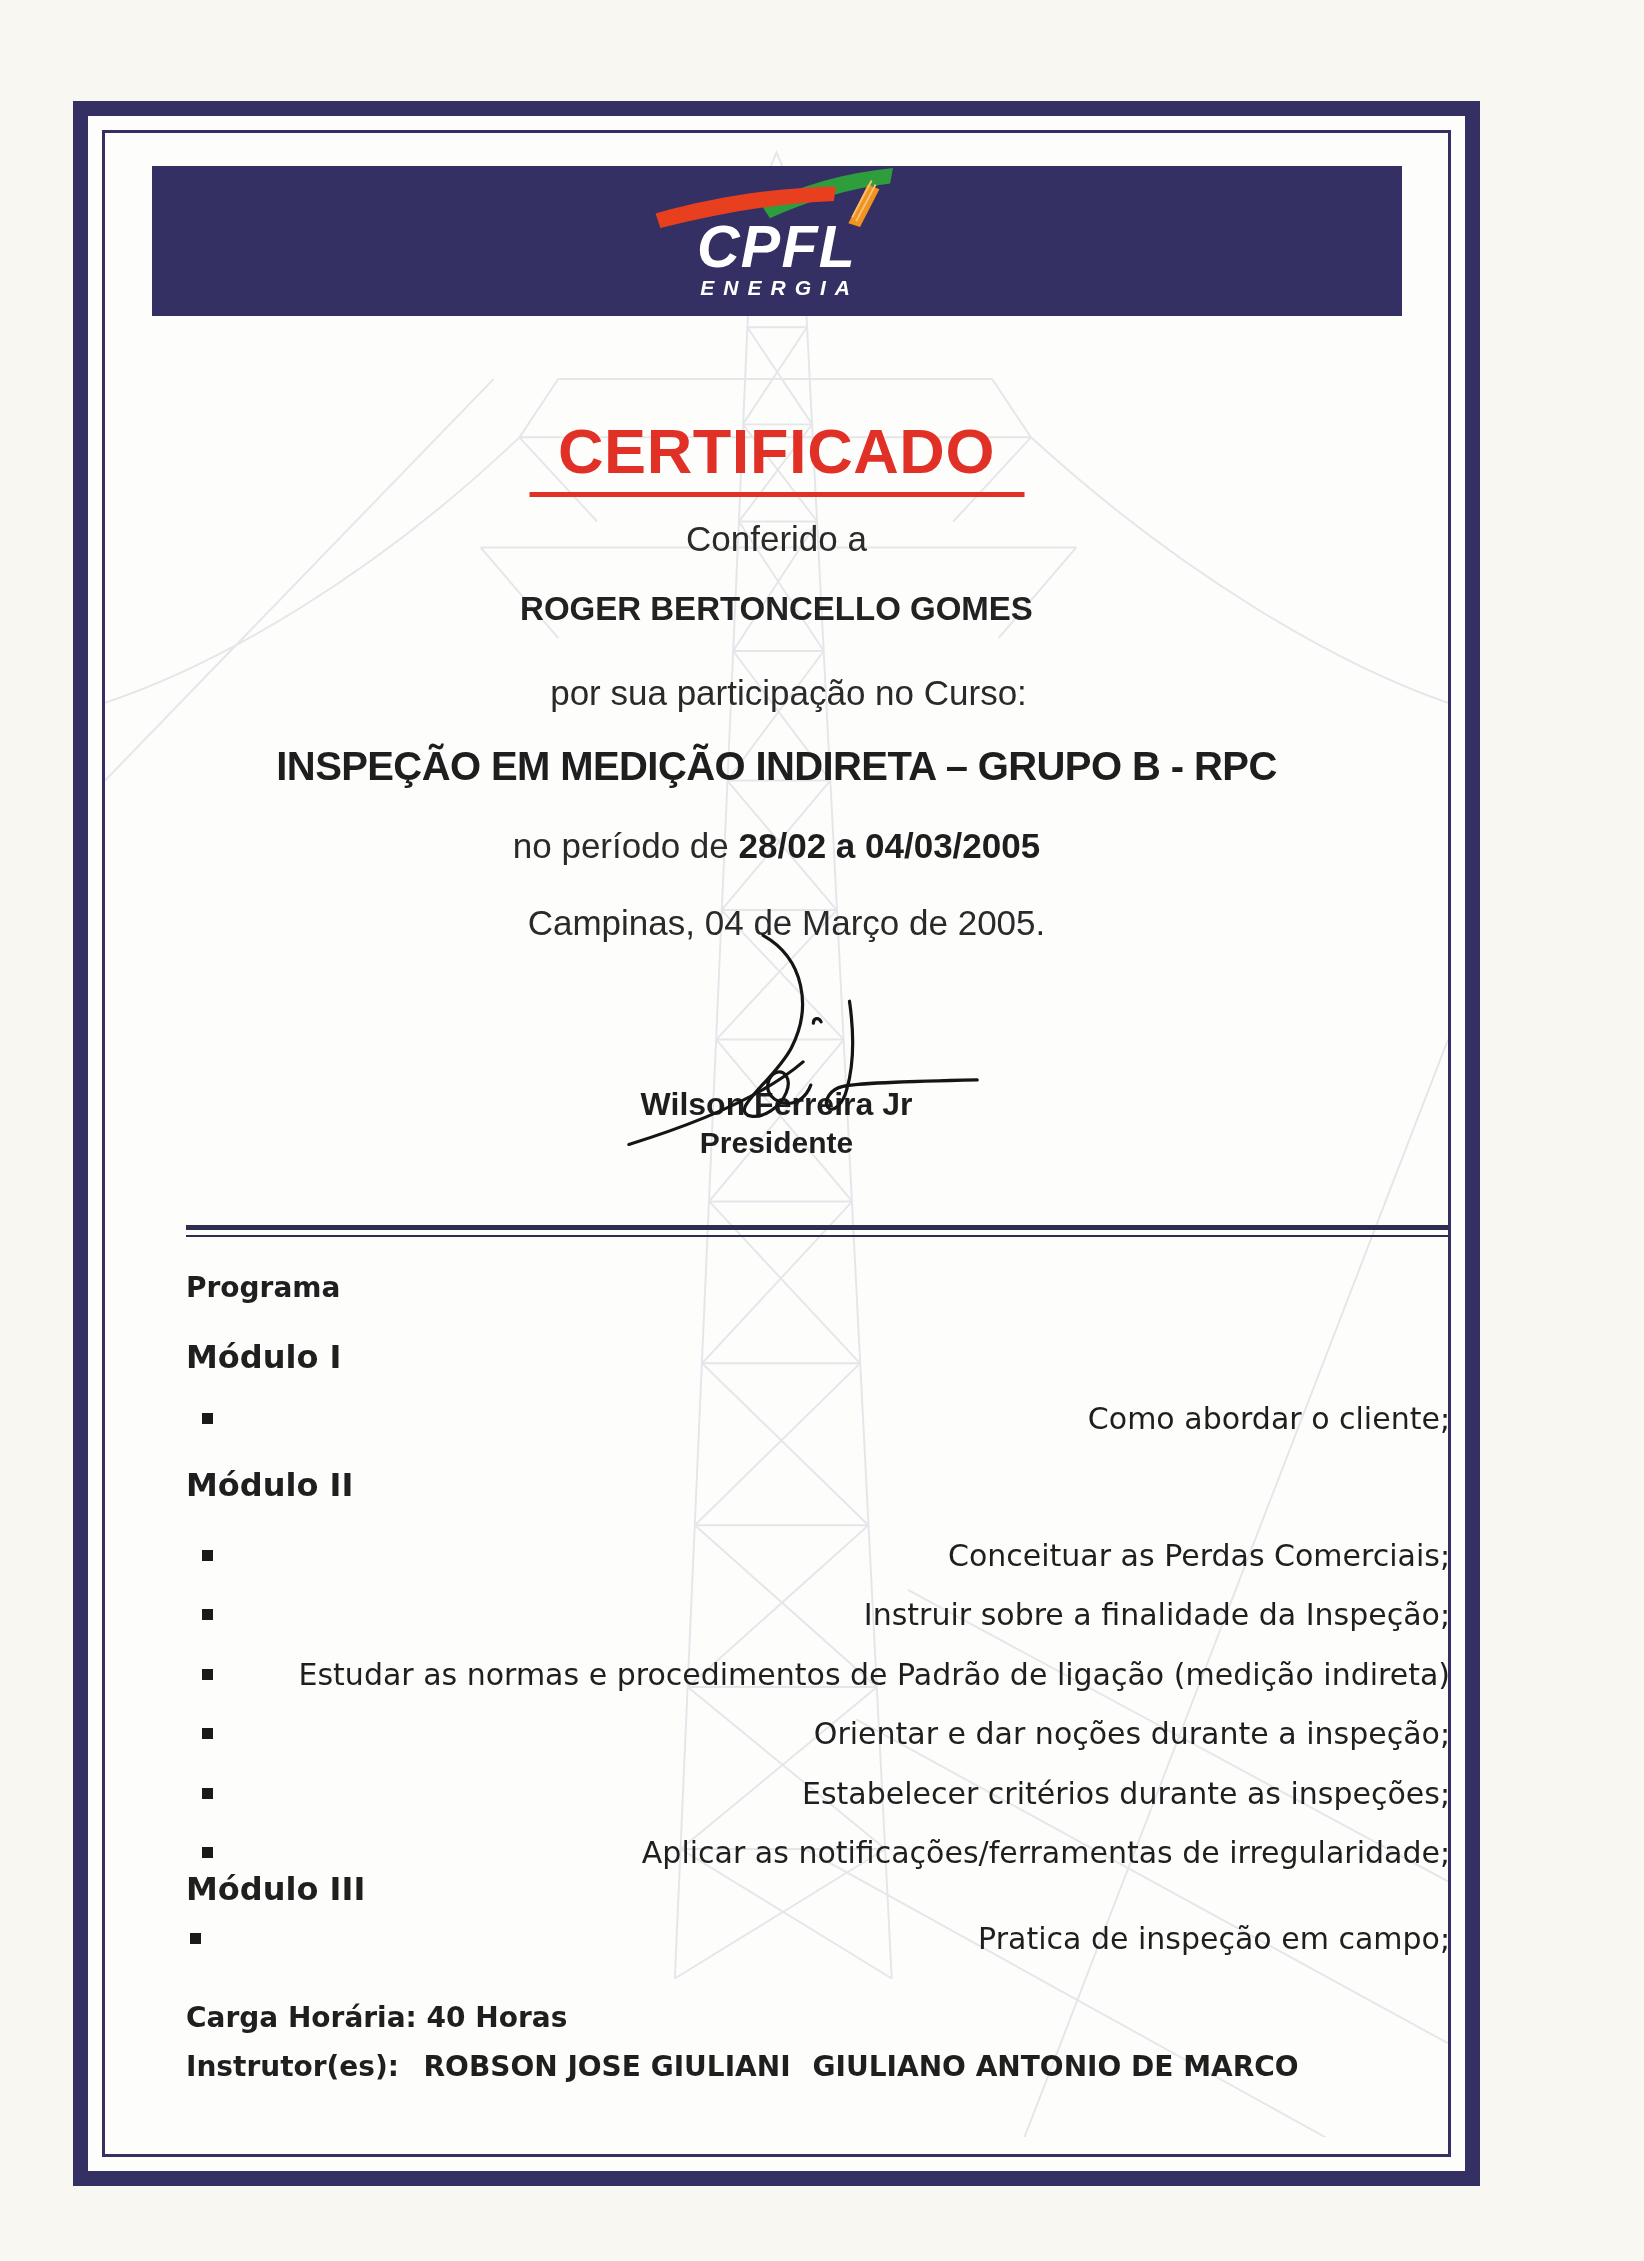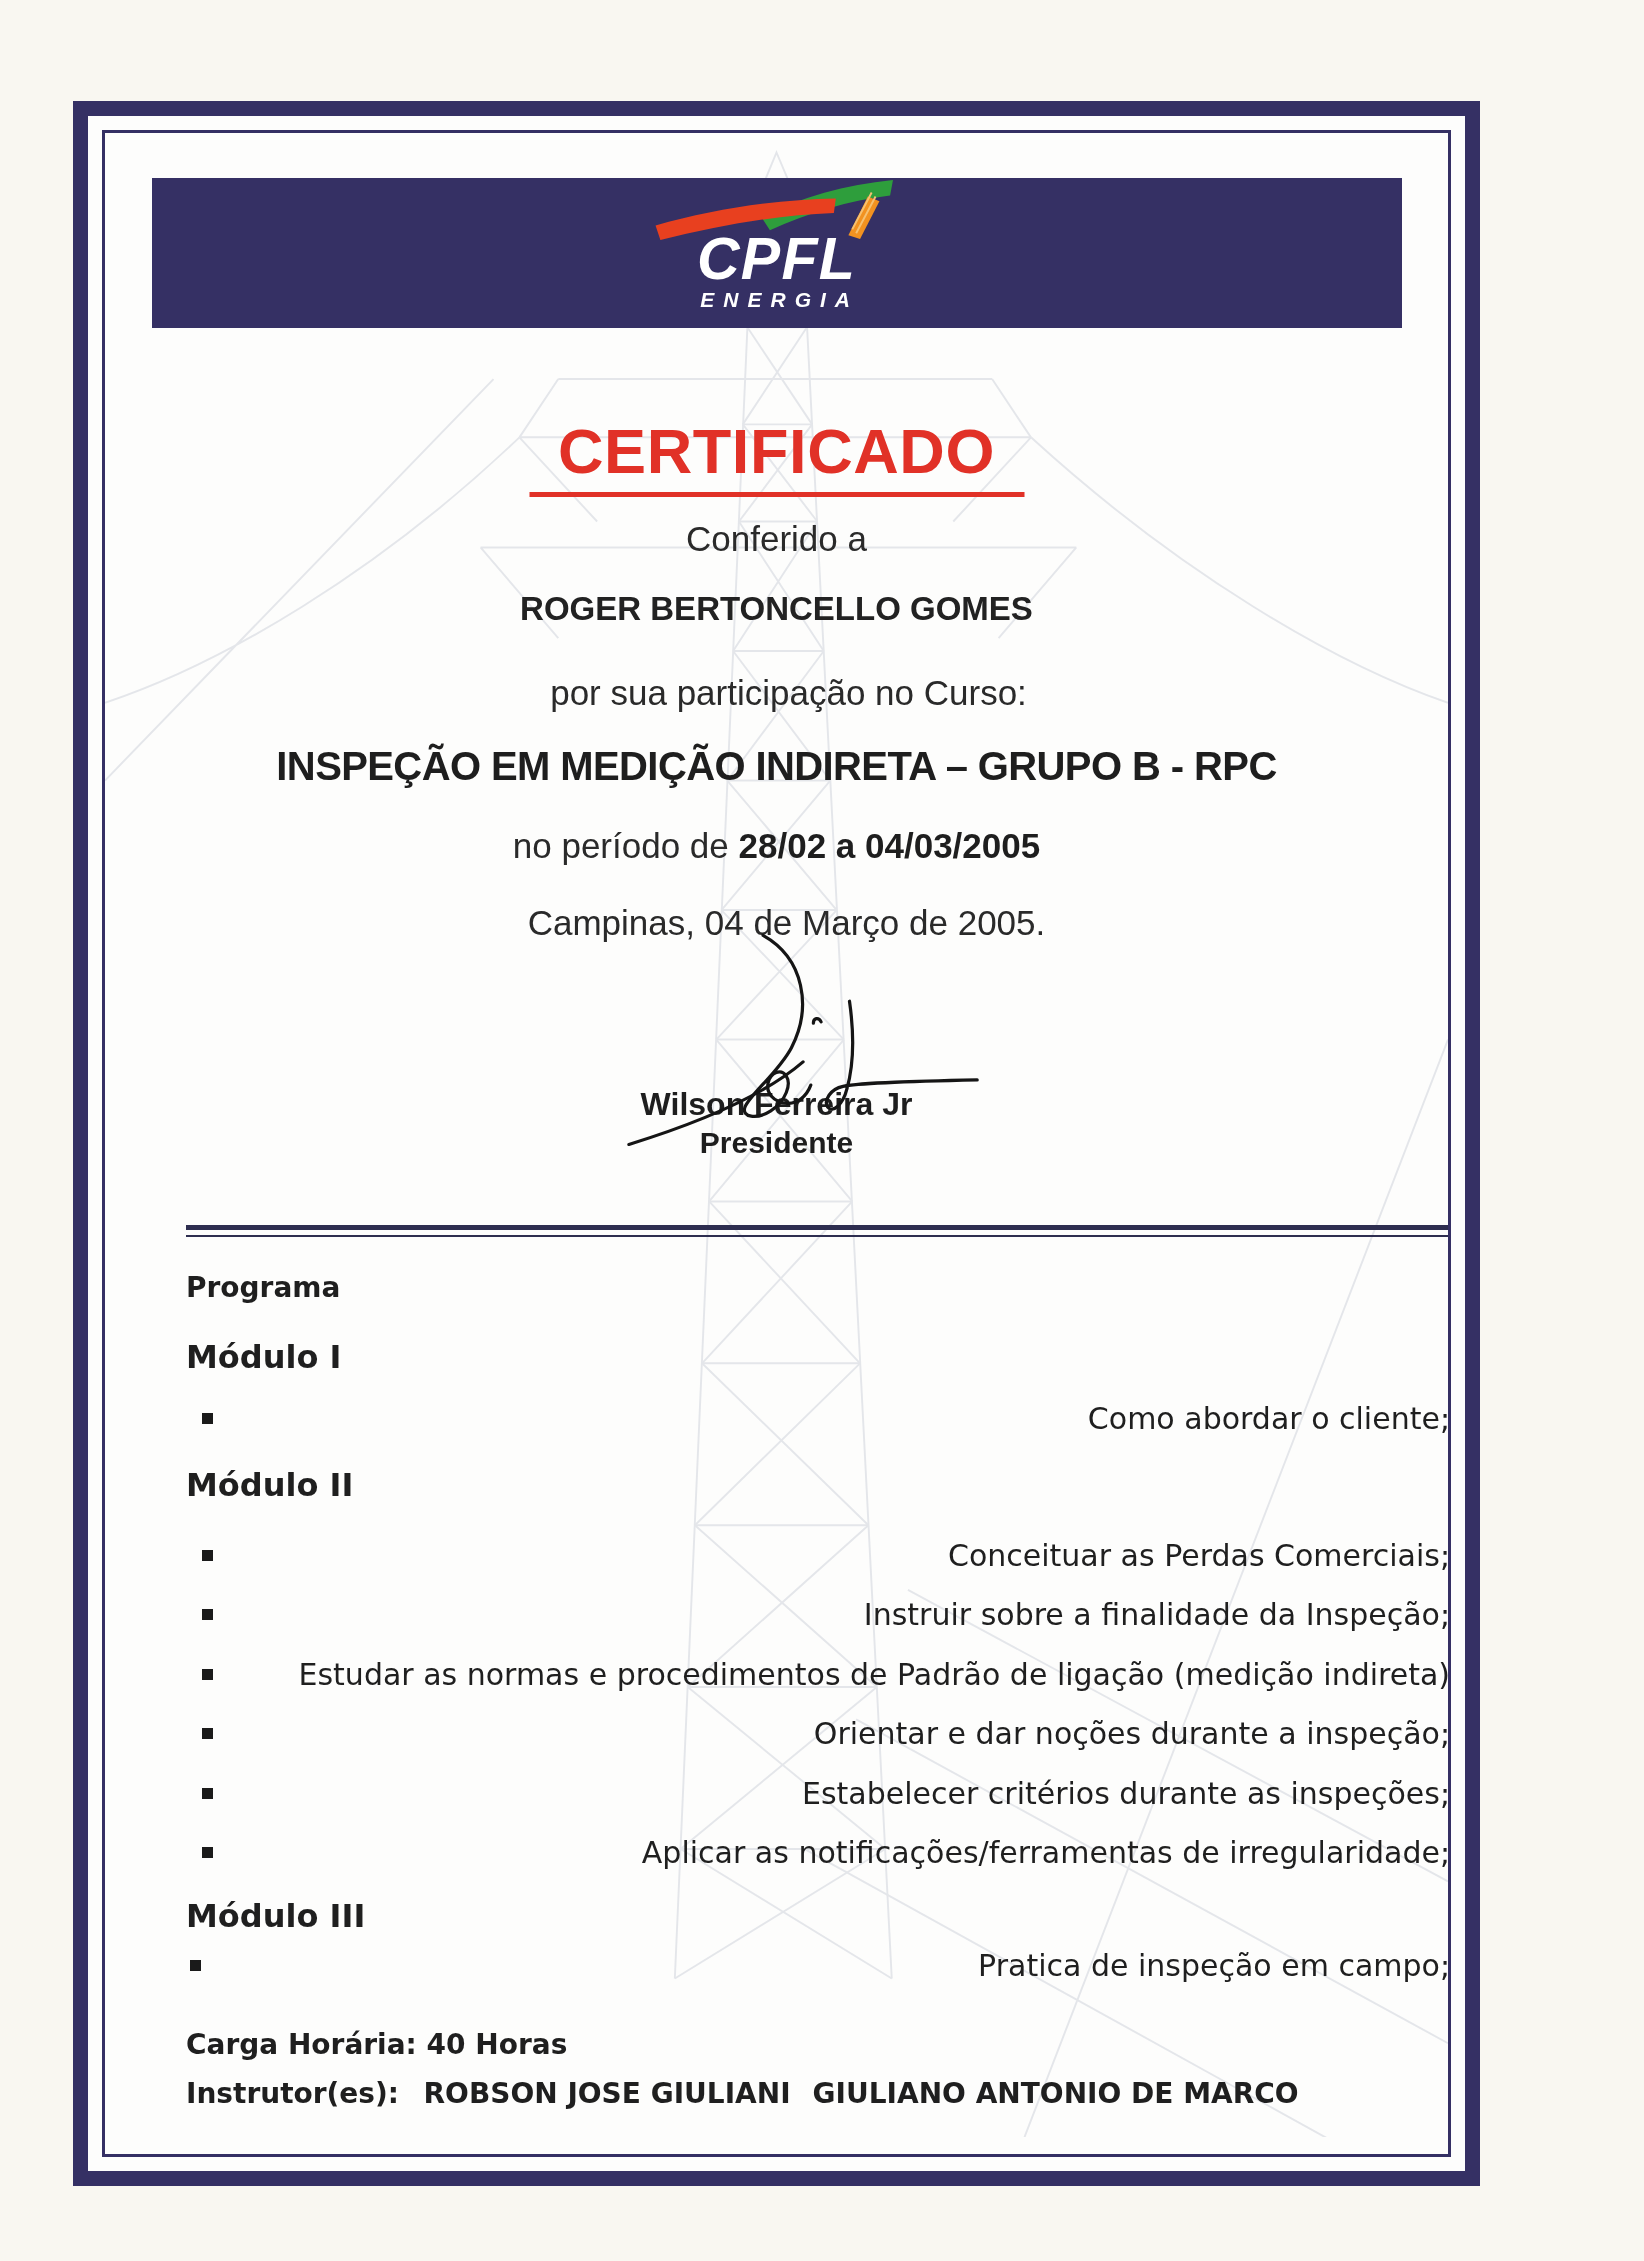--- a/index.html
+++ b/index.html
@@ -27,21 +27,21 @@
     position:absolute; inset:0;
     overflow:hidden;
   }
 
   
   .watermark { position:absolute; inset:0; opacity:.5; }
   .watermark path, .watermark polyline { stroke:#ccd0d9; stroke-width:3; fill:none; }
 
   
   .band {
-    position:absolute; top:45px; left:50%; transform:translateX(-50%);
+    position:absolute; top:33px; left:50%; transform:translateX(-50%);
     width:1250px; height:150px; background:#353064;
     display:flex; flex-direction:column; align-items:center; justify-content:flex-start;
   }
   .swoosh { margin-top:1.3px; height:63px; }
   .brand {
     color:#ffffff; font-weight:bold; font-style:italic;
     font-size:59px; line-height:52px; letter-spacing:1.3px; margin-top:-9px;
   }
   .subbrand {
     color:#ffffff; font-weight:bold; font-style:italic;
@@ -77,21 +77,21 @@
   .program {
     position:absolute; top:1092px; left:81px; width:1264px;
     font-family:"DejaVu Sans", sans-serif; color:#1f1f1f;
   }
   .rule-thick { height:5.2px; background:#2e2e50; }
   .rule-thin  { height:2.6px; background:#2e2e50; margin-top:4.5px; }
   .prog-heading { margin-top:34px; font-size:28px; font-weight:bold; }
   .module-title { font-size:32px; font-weight:bold; }
   .mt-mod1 { margin-top:34px; }
   .mt-mod2 { margin-top:22px; }
-  .mt-mod3 { margin-top:27px; }
+  .mt-mod3 { }
   .bullet-item { display:flex; align-items:baseline; font-size:30px; margin-top:24.5px;justify-content:space-between; }
   .bullet-item .sq {
     width:11px; height:11px; background:#1a1a1a; flex:0 0 11px;
     margin-left:15.5px; margin-right:32px; align-self:center;
   }
   .bullet-item.tight { margin-top:13px; }
   .bullet-item.tight .sq { margin-left:3.9px; margin-right:23px; }
   .gap-before-mod2 { margin-top:30px; }
   .carga { margin-top:45px; font-size:28px; font-weight:bold; }
   .instr { margin-top:15.5px; font-size:28px; font-weight:bold; }

